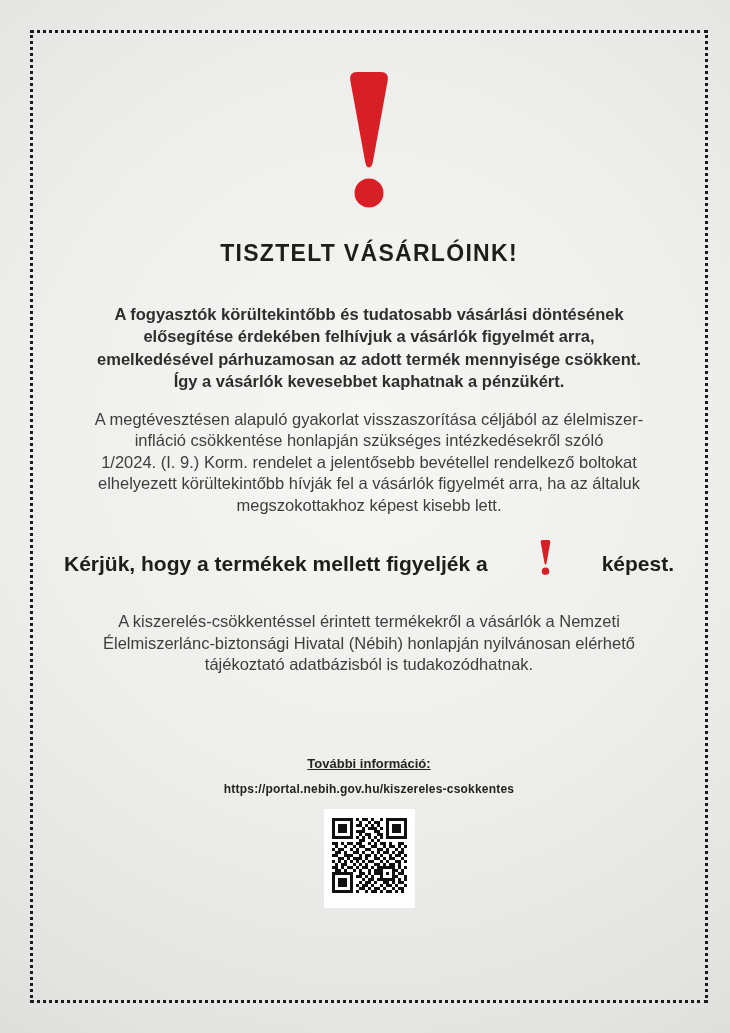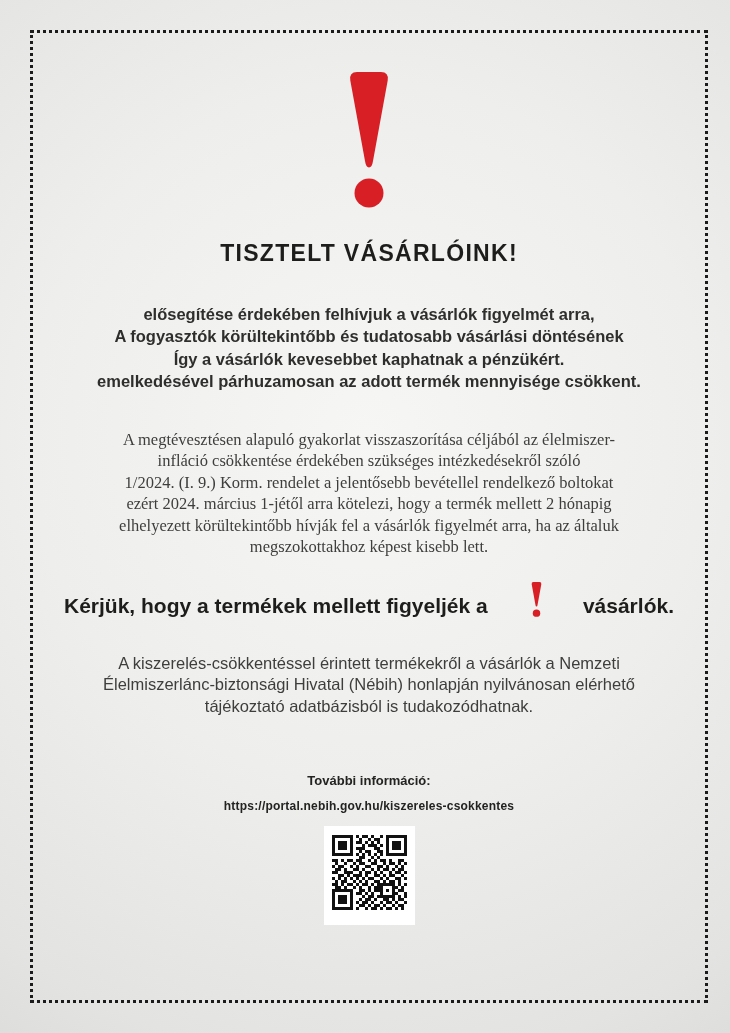--- a/index.html
+++ b/index.html
@@ -26,30 +26,30 @@
   .alert-icon{display:block;margin:42px auto 0;}
   .page-title{
     margin:32px 0 0;
     font-size:23px;font-weight:bold;
     letter-spacing:1.3px;
     color:#1d1d1b;
   }
   .para{font-size:16.5px;}
   .para .line{white-space:nowrap;}
   .p1{margin-top:36px;font-weight:bold;color:#2e2e2d;line-height:22.4px;}
-  .p2{margin-top:36px;color:#3e3e3d;line-height:21.5px;font-family:Liberation Serif, serif;}
+  .p2{margin-top:16px;color:#3e3e3d;line-height:21.5px;}
   .p3{margin-top:36px;color:#3e3e3d;line-height:21.5px;}
   .callout{
     margin-top:24px;
     display:flex;align-items:flex-end;justify-content:space-between;
     font-size:21px;font-weight:bold;color:#1d1d1b;
     line-height:1.1;
   }
   .callout .inline-mark{margin:0 7px 0 9px;}
-  .info-label{margin-top:56px;font-size:13px;font-weight:bold;color:#232321;}
+  .info-label{margin-top:80px;font-size:13px;font-weight:bold;color:#232321;text-decoration:underline;}
   .info-url{margin-top:11px;font-size:12px;font-weight:bold;color:#232321;letter-spacing:.2px;}
   .qr-box{
     display:inline-block;
     margin-top:13px;
     background:#ffffff;
     padding:9px 8px 15px;
     line-height:0;
   }
 </style>
 </head>
@@ -61,42 +61,41 @@
   <div class="content">
 
     <svg class="alert-icon" width="42" height="136" viewBox="0 0 42 136" aria-hidden="true">
       <path d="M 9 0 L 33 0 Q 41 0 39.7 8.5 L 25 89 Q 24 95.5 21 95.5 Q 18 95.5 17 89 L 2.3 8.5 Q 1 0 9 0 Z" fill="var(--accent,#d81f25)"></path>
       <circle cx="21" cy="121" r="14.5" fill="var(--accent,#d81f25)"></circle>
     </svg>
 
     <h1 class="page-title">TISZTELT VÁSÁRLÓINK!</h1>
 
     <div class="para p1">
+      <div class="line">A fogyasztók körültekintőbb és tudatosabb vásárlási döntésének</div>
       <div class="line">elősegítése érdekében felhívjuk a vásárlók figyelmét arra,</div>
-      <div class="line">A fogyasztók körültekintőbb és tudatosabb vásárlási döntésének</div>
+      <div class="line">emelkedésével párhuzamosan az adott termék mennyisége csökkent.</div>
       <div class="line">Így a vásárlók kevesebbet kaphatnak a pénzükért.</div>
-      <div class="line">emelkedésével párhuzamosan az adott termék mennyisége csökkent.</div>
     </div>
 
     <div class="para p2">
       <div class="line">A megtévesztésen alapuló gyakorlat visszaszorítása céljából az élelmiszer-</div>
-      <div class="line">infláció csökkentése érdekében szükséges intézkedésekről szóló</div>
+      <div class="line">infláció csökkentése honlapján szükséges intézkedésekről szóló</div>
       <div class="line">1/2024. (I. 9.) Korm. rendelet a jelentősebb bevétellel rendelkező boltokat</div>
-      <div class="line">ezért 2024. március 1-jétől arra kötelezi, hogy a termék mellett 2 hónapig</div>
       <div class="line">elhelyezett körültekintőbb hívják fel a vásárlók figyelmét arra, ha az általuk</div>
       <div class="line">megszokottakhoz képest kisebb lett.</div>
     </div>
 
     <div class="callout">
       <span>Kérjük, hogy a termékek mellett figyeljék a</span>
       <svg class="inline-mark" width="11" height="35" viewBox="0 0 42 136" aria-hidden="true">
         <path d="M 9 0 L 33 0 Q 41 0 39.7 8.5 L 25 89 Q 24 95.5 21 95.5 Q 18 95.5 17 89 L 2.3 8.5 Q 1 0 9 0 Z" fill="var(--accent,#d81f25)"></path>
         <circle cx="21" cy="121" r="14.5" fill="var(--accent,#d81f25)"></circle>
       </svg>
-      <span>vásárlók.</span>
+      <span>képest.</span>
     </div>
 
     <div class="para p3">
       <div class="line">A kiszerelés-csökkentéssel érintett termékekről a vásárlók a Nemzeti</div>
       <div class="line">Élelmiszerlánc-biztonsági Hivatal (Nébih) honlapján nyilvánosan elérhető</div>
       <div class="line">tájékoztató adatbázisból is tudakozódhatnak.</div>
     </div>
 
     <div class="info-label">További információ:</div>
     <div class="info-url">https://portal.nebih.gov.hu/kiszereles-csokkentes</div>

